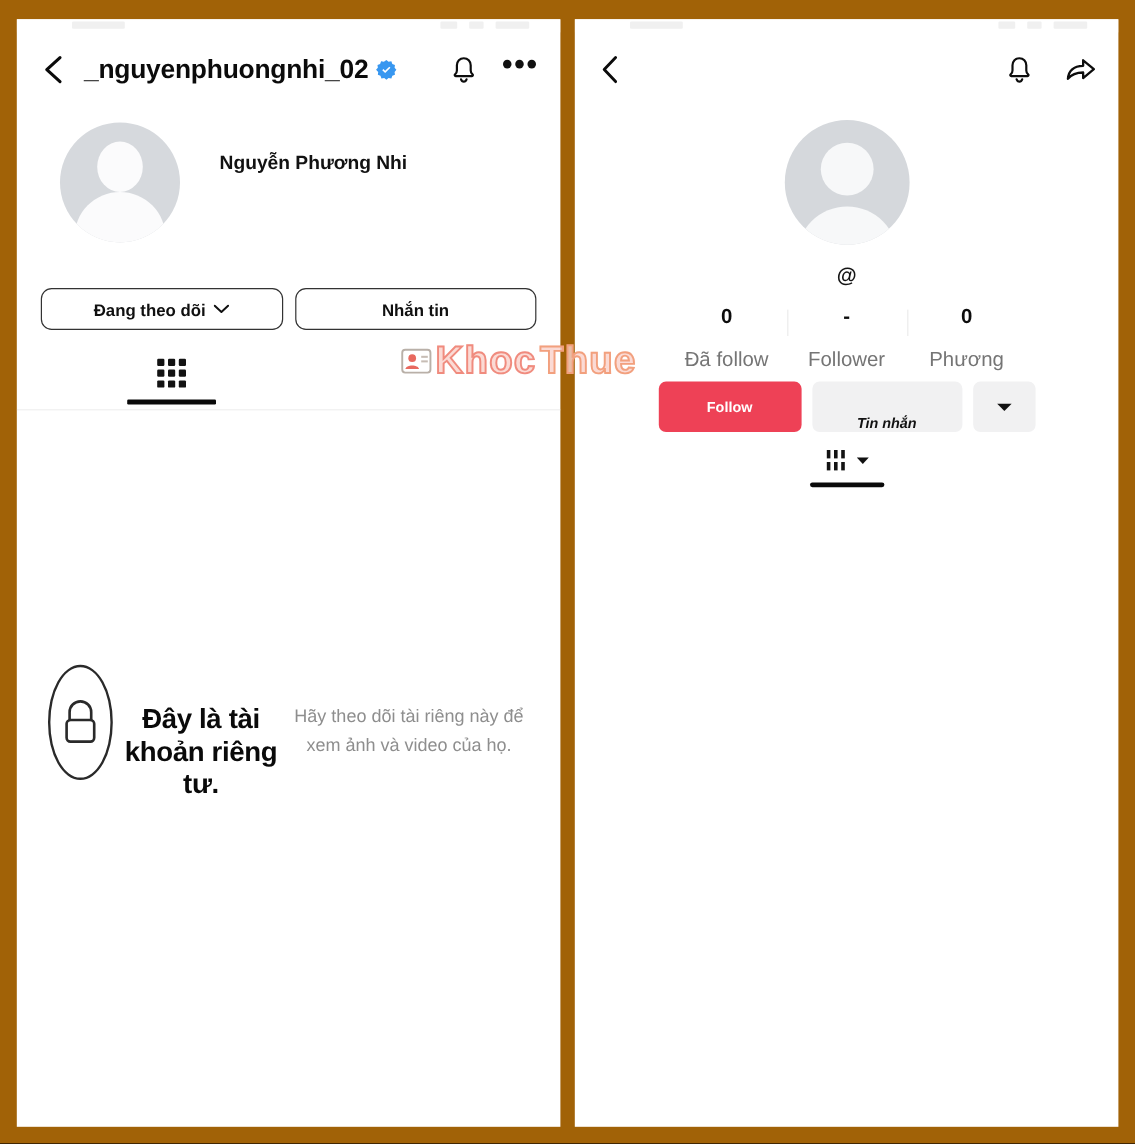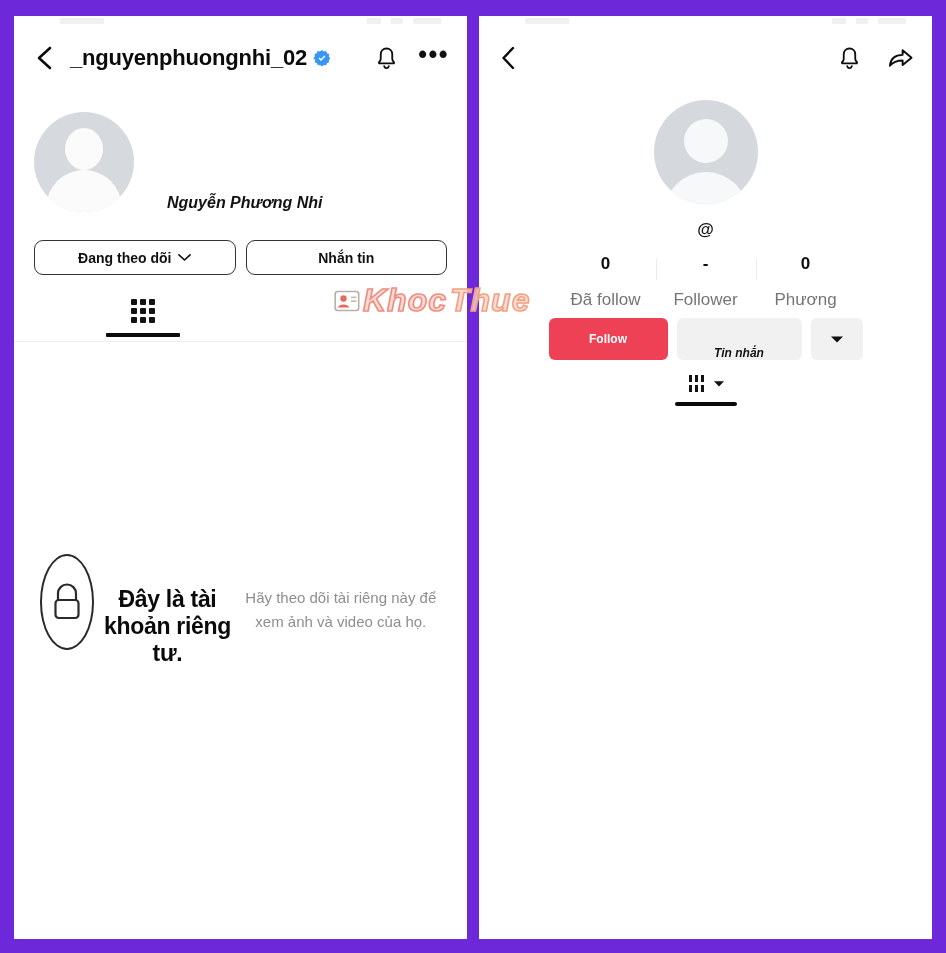--- a/index.html
+++ b/index.html
@@ -13,21 +13,21 @@
     overflow: hidden;
     font-family: "Liberation Sans", sans-serif;
     -webkit-font-smoothing: antialiased;
   }
 
   
   .frame {
     position: relative;
     width: 946px;
     height: 953px;
-    background: #6d28d9;
+    background: #a16207;
     box-sizing: border-box;
   }
 
   
   .panel {
     position: absolute;
     top: 16px;
     background: #ffffff;
     overflow: hidden;
   }
@@ -86,24 +86,23 @@
     letter-spacing: 1.5px;
     cursor: pointer;
     padding-bottom: 8px;
   }
 
   .ig-profile-row {
     position: absolute;
     top: 86px; left: 0; right: 0;
     height: 110px;
     display: flex;
-    align-items: flex-end;
-    padding-left: 20px;
-    box-sizing: border-box;
-    font-style: italic;
+    align-items: flex-start;
+    padding-left: 36px;
+    box-sizing: border-box;
   }
   .ig-avatar {
     width: 100px; height: 100px;
     border-radius: 50%;
     background: #d6d9dd;
     position: relative;
     overflow: hidden;
     flex: none;
   }
   .ig-avatar .head {
@@ -224,21 +223,20 @@
     left: 334px;
     z-index: 40;
     display: flex;
     align-items: center;
     gap: 3px;
     pointer-events: none;
   }
   .wm-text {
     font-size: 32px;
     font-weight: 700;
-    font-style: italic;
     letter-spacing: 1px;
     color: rgba(255,255,255,0.55);
     -webkit-text-stroke: 1.6px #f08b7e;
     text-shadow: 0 0 1px rgba(238,120,100,0.6);
   }
   .wm-text-2 { -webkit-text-stroke: 1.6px #f2a07e; }
 
   
   .tt-header {
     position: absolute;

